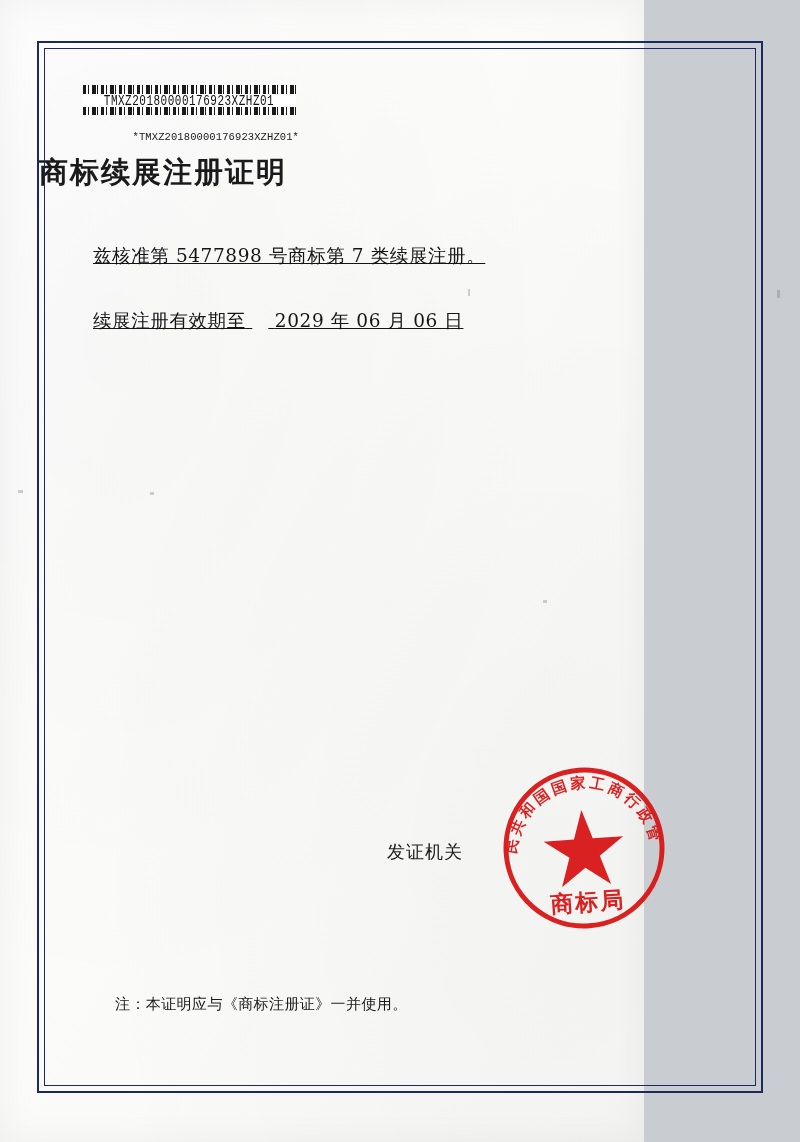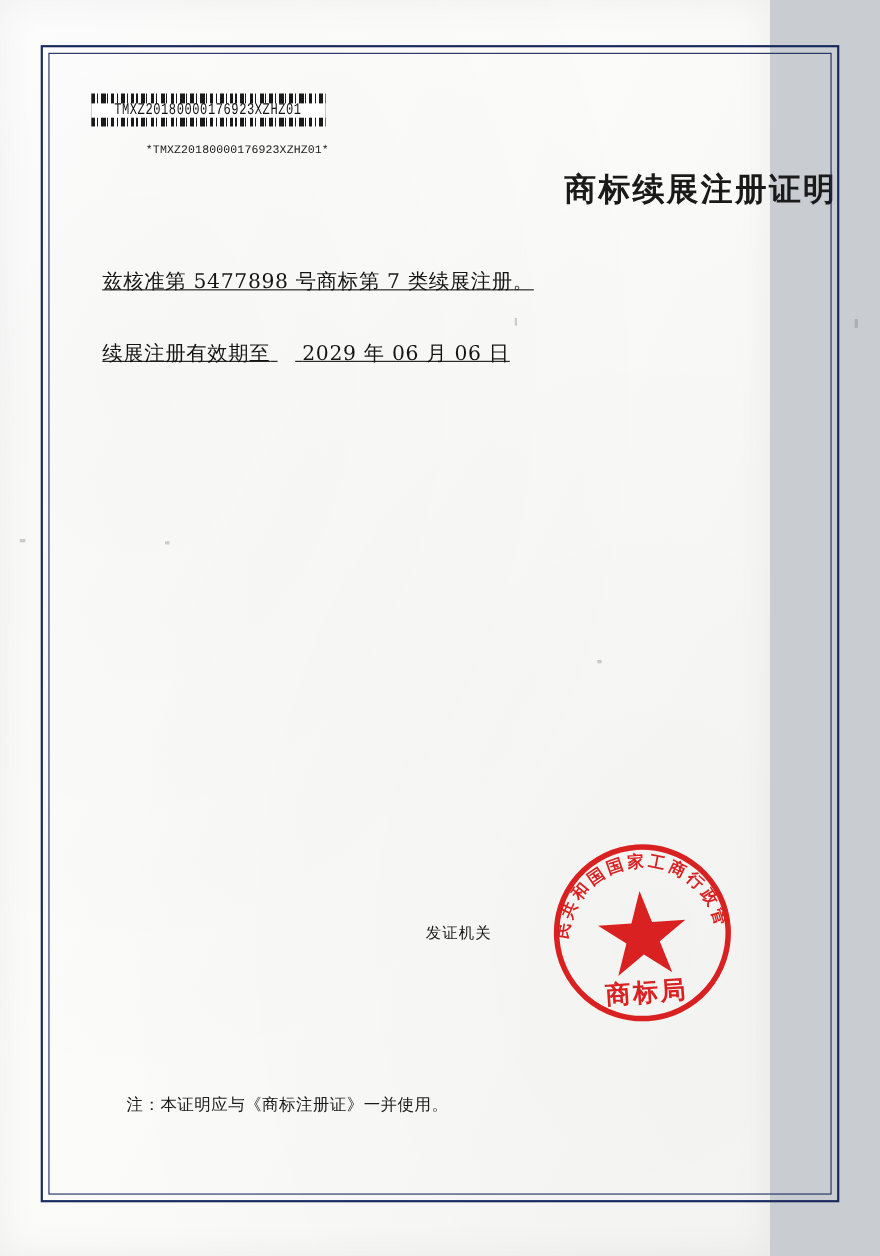--- a/index.html
+++ b/index.html
@@ -10,21 +10,21 @@
   body {
     width: 800px;
     height: 1142px;
     overflow: hidden;
     font-family: "Liberation Serif", serif;
   }
 
   .page {
     position: absolute;
     left: 0; top: 0;
-    width: 700px;
+    width: 644px;
     height: 1142px;
     background: #ffffff;
     background-image:
       radial-gradient(ellipse at 18% 30%, rgba(0,0,0,0.022), rgba(0,0,0,0) 60%),
       radial-gradient(ellipse at 85% 75%, rgba(0,0,0,0.02), rgba(0,0,0,0) 62%),
       linear-gradient(115deg, #ffffff 0%, #fbfbfa 40%, #f6f6f4 100%);
   }
 
   
   .edge-shade {
@@ -102,21 +102,21 @@
     color: #1a1a1a;
     white-space: nowrap;
     text-align: right;
   }
 
   
   .doc-title {
     position: absolute;
     left: 0; right: 0;
     top: 110px;
-    text-align: right;
+    text-align: left;
     font-size: 29px;
     letter-spacing: 2px;
     color: #1a1a1a;
     font-weight: 600;
     font-family: Liberation Mono, monospace;
   }
 
   .line {
     position: absolute;
     left: 54px;
@@ -129,21 +129,21 @@
   }
   .line-1 { top: 200px; }
   .line-2 { top: 265px; }
 
   .spacer-gap { display: inline-block; width: 16px; }
 
   .issuer-label {
     position: absolute;
     left: 348px;
     top: 797px;
-    font-size: 14px;
+    font-size: 18px;
     letter-spacing: 1px;
     color: #1a1a1a;
     font-family: Liberation Sans, sans-serif;
   }
 
   .footnote {
     position: absolute;
     left: 48px;
     top: 952px;
     font-size: 15px;

